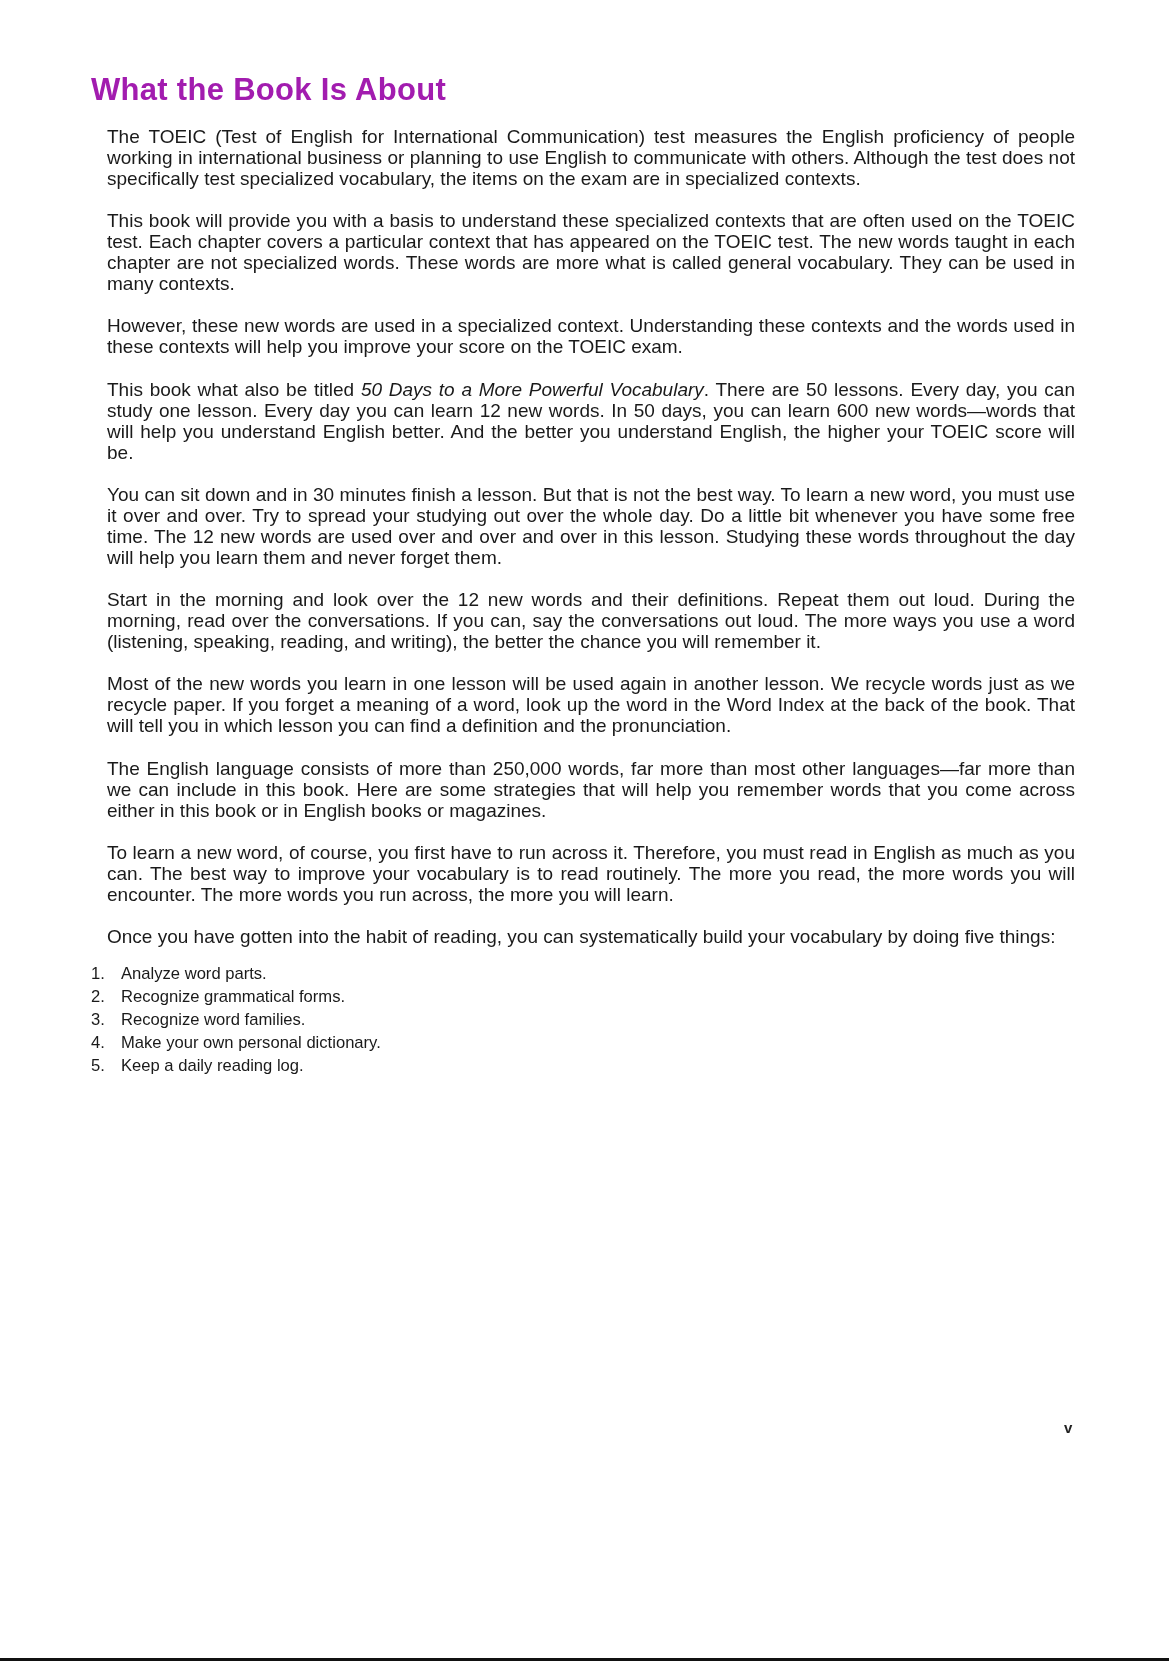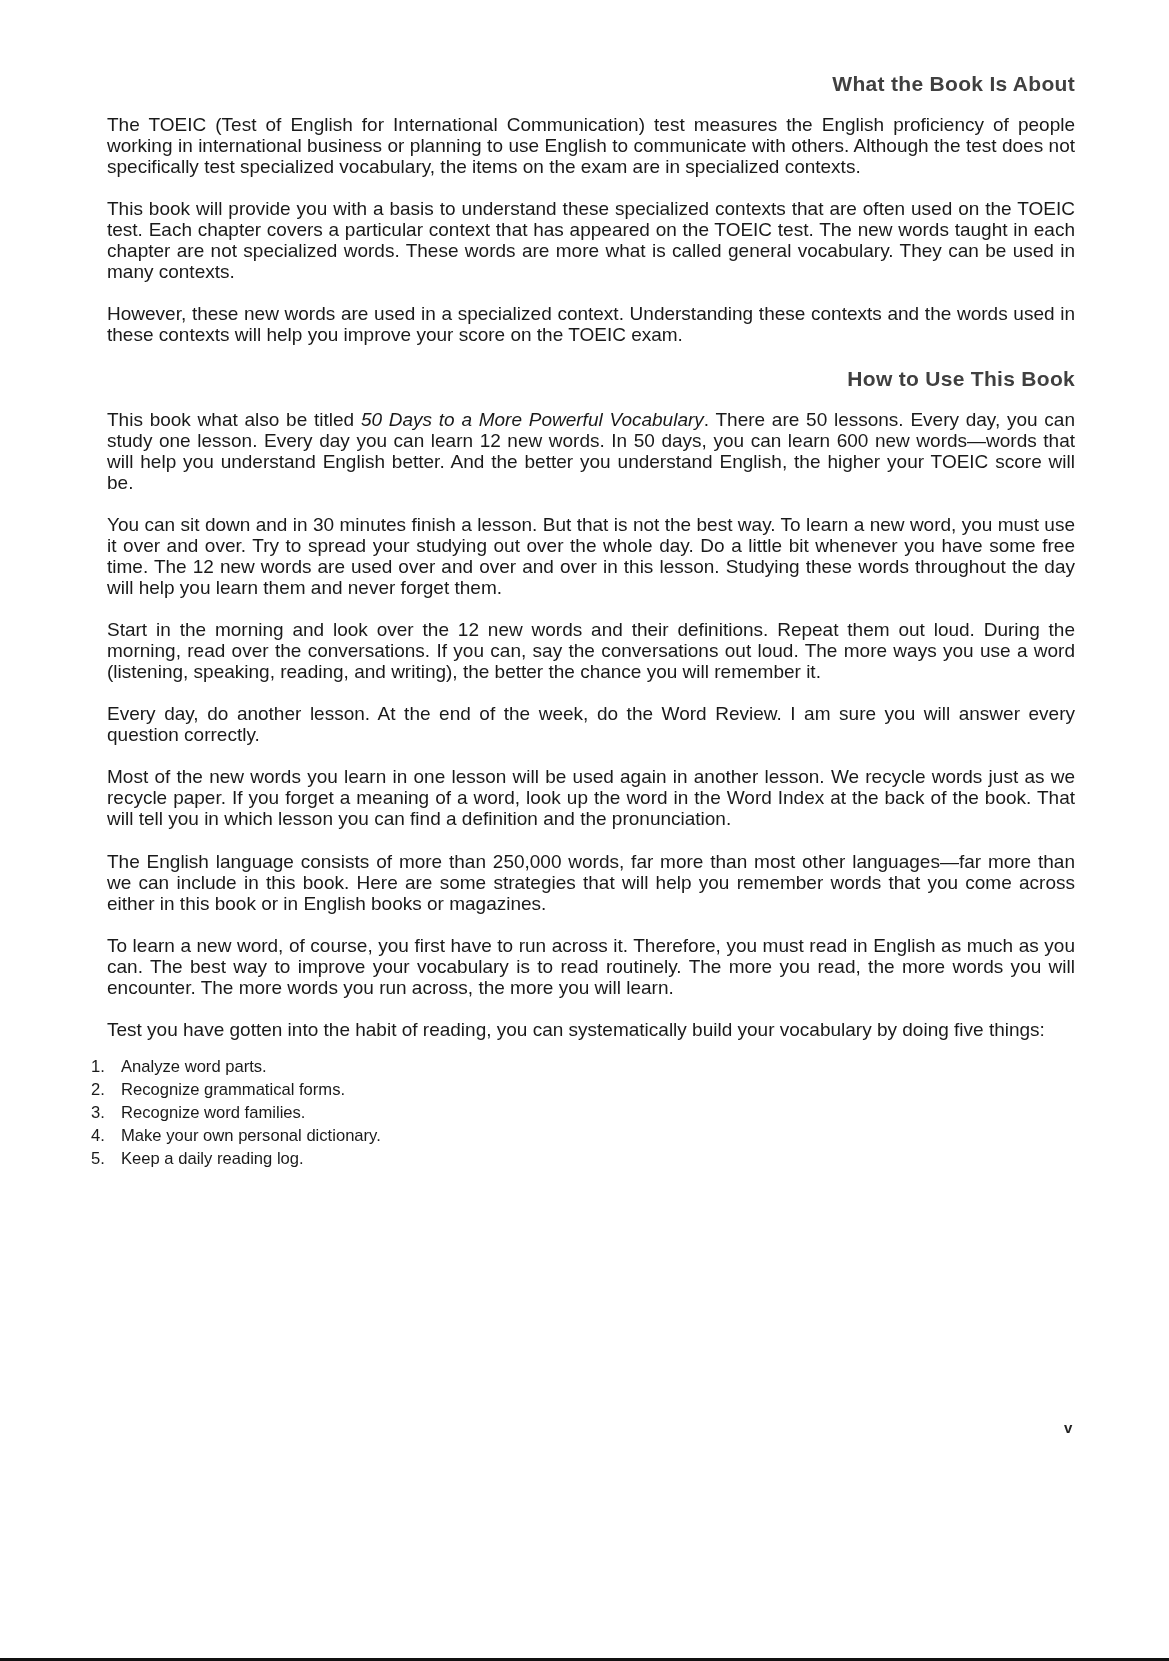--- a/index.html
+++ b/index.html
@@ -17,26 +17,25 @@
     }
     .page {
       position: absolute;
       left: 91px;
       top: 72px;
       width: 984px;
     }
     h2 {
       font-family: "Liberation Sans", sans-serif;
       font-weight: bold;
-      font-size: 21px;
-      color: #404040;
+      font-size: 31px;
+      color: #a21caf;
       margin: 0 0 18px 0;
       letter-spacing: 0.3px;
       line-height: 1.15;
-      text-align: right;
     }
     p {
       font-size: 19px;
       line-height: 21px;
       margin: 0 0 21px 16px;
       text-align: justify;
       text-align-last: left;
     }
     .section {
       margin-bottom: 22px;
@@ -82,32 +81,30 @@
 <div class="page">
 
   <section class="section">
     <h2>What the Book Is About</h2>
     <p>The TOEIC (Test of English for International Communication) test measures the English proficiency of people working in international business or planning to use English to communicate with others. Although the test does not specifically test specialized vocabulary, the items on the exam are in specialized contexts.</p>
     <p>This book will provide you with a basis to understand these specialized contexts that are often used on the TOEIC test. Each chapter covers a particular context that has appeared on the TOEIC test. The new words taught in each chapter are not specialized words. These words are more what is called general vocabulary. They can be used in many contexts.</p>
     <p>However, these new words are used in a specialized context. Understanding these contexts and the words used in these contexts will help you improve your score on the TOEIC exam.</p>
   </section>
 
   <section class="section">
-    <h2>How to Use This Book</h2>
     <p><span>This book what also be titled </span><em>50 Days to a More Powerful Vocabulary</em><span>. There are 50 lessons. Every day, you can study one lesson. Every day you can learn 12 new words. In 50 days, you can learn 600 new words—words that will help you understand English better. And the better you understand English, the higher your TOEIC score will be.</span></p>
     <p>You can sit down and in 30 minutes finish a lesson. But that is not the best way. To learn a new word, you must use it over and over. Try to spread your studying out over the whole day. Do a little bit whenever you have some free time. The 12 new words are used over and over and over in this lesson. Studying these words throughout the day will help you learn them and never forget them.</p>
     <p>Start in the morning and look over the 12 new words and their definitions. Repeat them out loud. During the morning, read over the conversations. If you can, say the conversations out loud. The more ways you use a word (listening, speaking, reading, and writing), the better the chance you will remember it.</p>
-    <p>Every day, do another lesson. At the end of the week, do the Word Review. I am sure you will answer every question correctly.</p>
     <p>Most of the new words you learn in one lesson will be used again in another lesson. We recycle words just as we recycle paper. If you forget a meaning of a word, look up the word in the Word Index at the back of the book. That will tell you in which lesson you can find a definition and the pronunciation.</p>
   </section>
 
   <section class="section">
     <p>The English language consists of more than 250,000 words, far more than most other languages—far more than we can include in this book. Here are some strategies that will help you remember words that you come across either in this book or in English books or magazines.</p>
     <p>To learn a new word, of course, you first have to run across it. Therefore, you must read in English as much as you can. The best way to improve your vocabulary is to read routinely. The more you read, the more words you will encounter. The more words you run across, the more you will learn.</p>
-    <p>Test you have gotten into the habit of reading, you can systematically build your vocabulary by doing five things:</p>
+    <p>Once you have gotten into the habit of reading, you can systematically build your vocabulary by doing five things:</p>
     <ol class="strategy-list">
       <li>
           <span class="num">1.</span>
           <span>Analyze word parts.</span>
         </li>
       <li>
           <span class="num">2.</span>
           <span>Recognize grammatical forms.</span>
         </li>
       <li>

